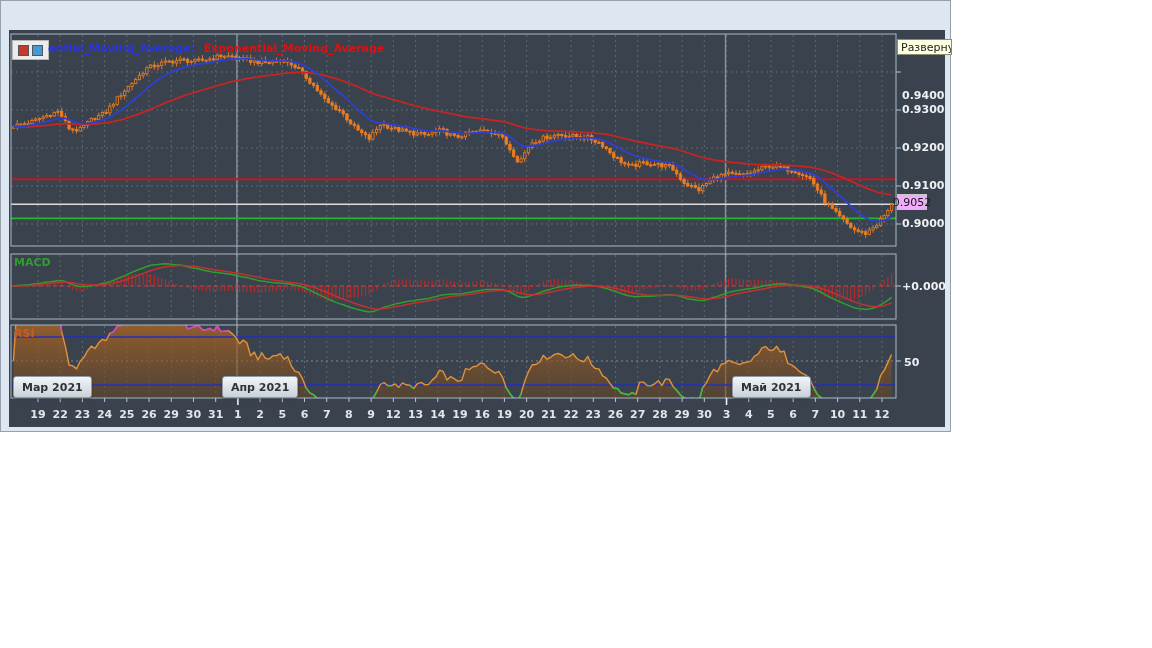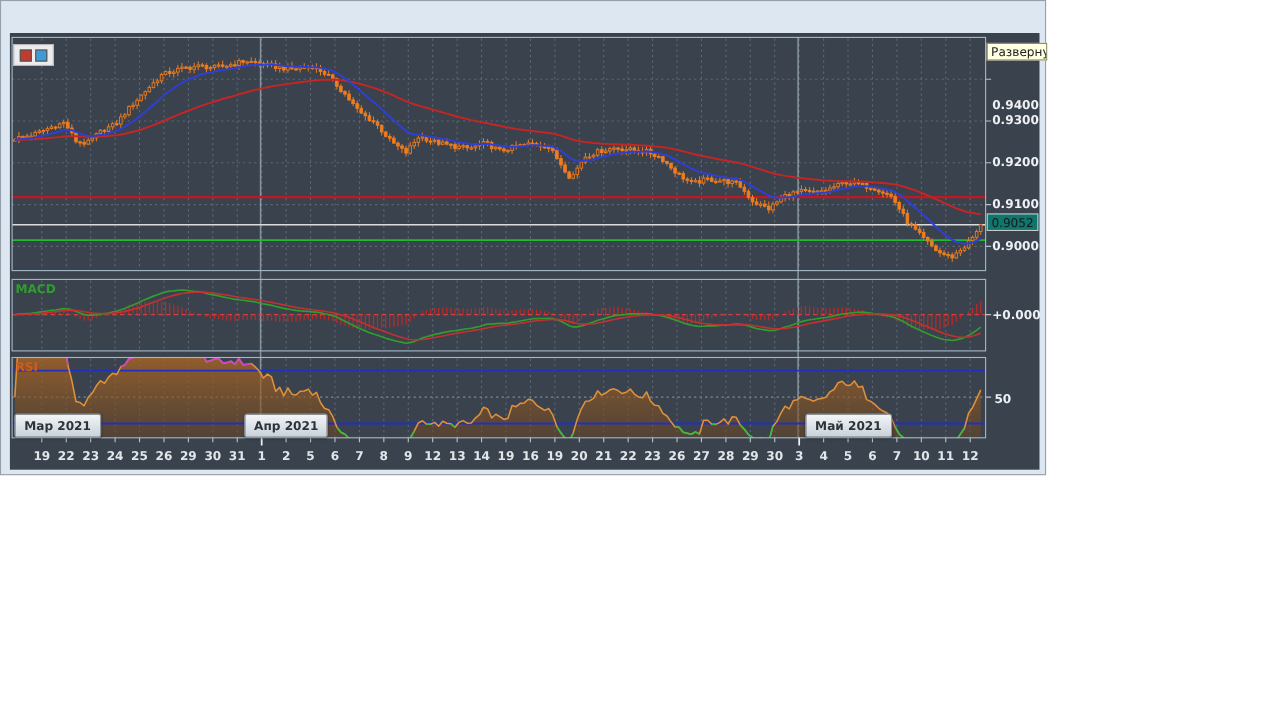--- a/index.html
+++ b/index.html
@@ -25,21 +25,21 @@
   .ovl{position:absolute;z-index:3;}
   .legend-chip{left:11px;top:39px;width:35px;height:18px;background:#ececec;
     border:1px solid #b8b8b8;display:flex;align-items:center;justify-content:center;gap:3px;}
   .legend-sq{width:11px;height:11px;border:1px solid #555;box-sizing:border-box;}
   .legend-txt{left:47px;top:41px;font-size:11px;font-weight:bold;white-space:nowrap;}
   .ind-lbl{font-size:11px;font-weight:bold;}
   .ax-lbl{font-size:11px;font-weight:bold;color:#eef1f4;white-space:nowrap;}
   .day-lbl{position:absolute;width:24px;text-align:center;font-size:11px;font-weight:bold;
     color:#e2e6ea;top:407px;z-index:3;}
   .price-lbl{position:absolute;left:901px;font-size:11px;font-weight:bold;color:#eef1f4;z-index:3;}
-  .cur-price{left:896px;top:193px;width:47px;height:16px;background:#0f766e;
+  .cur-price{left:896px;top:193px;width:30px;height:16px;background:#f0abfc;
     border:1px solid #c8c8c8;color:#1a1a1a;font-size:11px;display:flex;align-items:center;
     justify-content:center;box-sizing:border-box;}
   .month-box{position:absolute;top:375px;height:20px;padding:0 8px;z-index:4;
     background:linear-gradient(#f2f5f8,#c9d1d9);border:1px solid #8f9aa6;border-radius:3px;
     font-size:11px;font-weight:bold;color:#2d3338;display:flex;align-items:center;
     box-shadow:0 1px 2px rgba(0,0,0,0.35);}
   .tooltip{left:896px;top:38px;width:55px;height:16px;background:#ffffe1;
     border:1px solid #8c8c6e;font-size:11px;color:#222;display:flex;align-items:center;
     padding-left:3px;box-sizing:border-box;overflow:hidden;white-space:nowrap;z-index:6;}
 </style>
@@ -967,20 +967,24 @@
         <line x1="895" y1="185" x2="900" y2="185" stroke="#b8c4d0"></line>
         <line x1="895" y1="223.00000000000003" x2="900" y2="223.00000000000003" stroke="#b8c4d0"></line>
         <line x1="895" y1="285" x2="900" y2="285" stroke="#b8c4d0"></line>
         <line x1="895" y1="360" x2="900" y2="360" stroke="#b8c4d0"></line>
       </svg>
 
     <div class="ovl legend-chip" style="position:absolute;">
       <div class="legend-sq" id="sq-red" style="background: rgb(194, 59, 46);"></div>
       <div class="legend-sq" id="sq-blue" style="background: rgb(63, 155, 216);"></div>
     </div>
+    <div class="ovl legend-txt" style="position:absolute;">
+      <span id="leg-fast" style="color: rgb(42, 53, 224);">ential_Moving_Average:</span>
+      <span id="leg-slow" style="margin-left: 5px; color: rgb(224, 16, 16);">Exponential_Moving_Average</span>
+    </div>
 
     <div class="ovl ind-lbl" style="position:absolute;left:13px;top:255px;color:#2f9e2f;">MACD</div>
     <div class="ovl ind-lbl" style="position:absolute;left:13px;top:326px;color:#cc5c22;">RSI</div>
 
     <div class="ovl ax-lbl" style="position:absolute;left:901px;top:279px;">+0.000</div>
     <div class="ovl ax-lbl" style="position:absolute;left:903px;top:355px;">50</div>
 
     <div class="ovl cur-price" style="position:absolute;">0.9052</div>
 
     <div class="ovl tooltip" style="position:absolute;">Развернуть</div>

